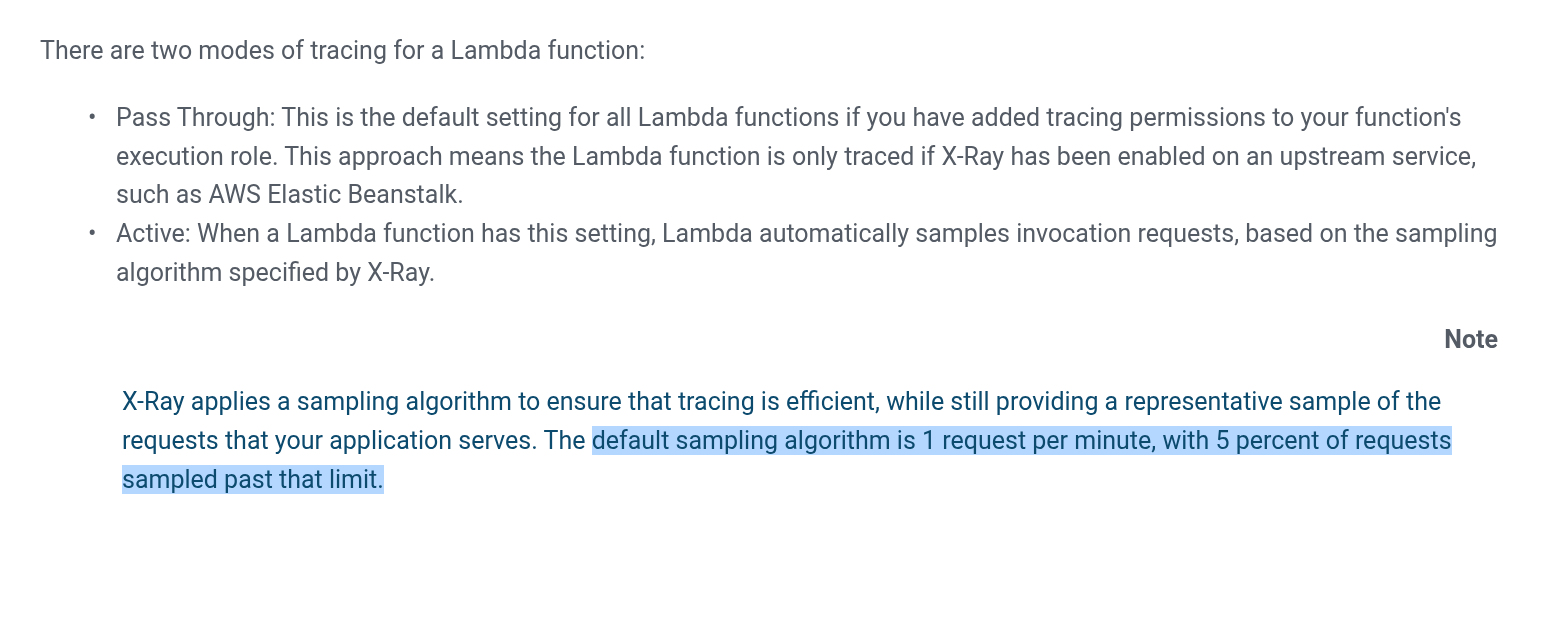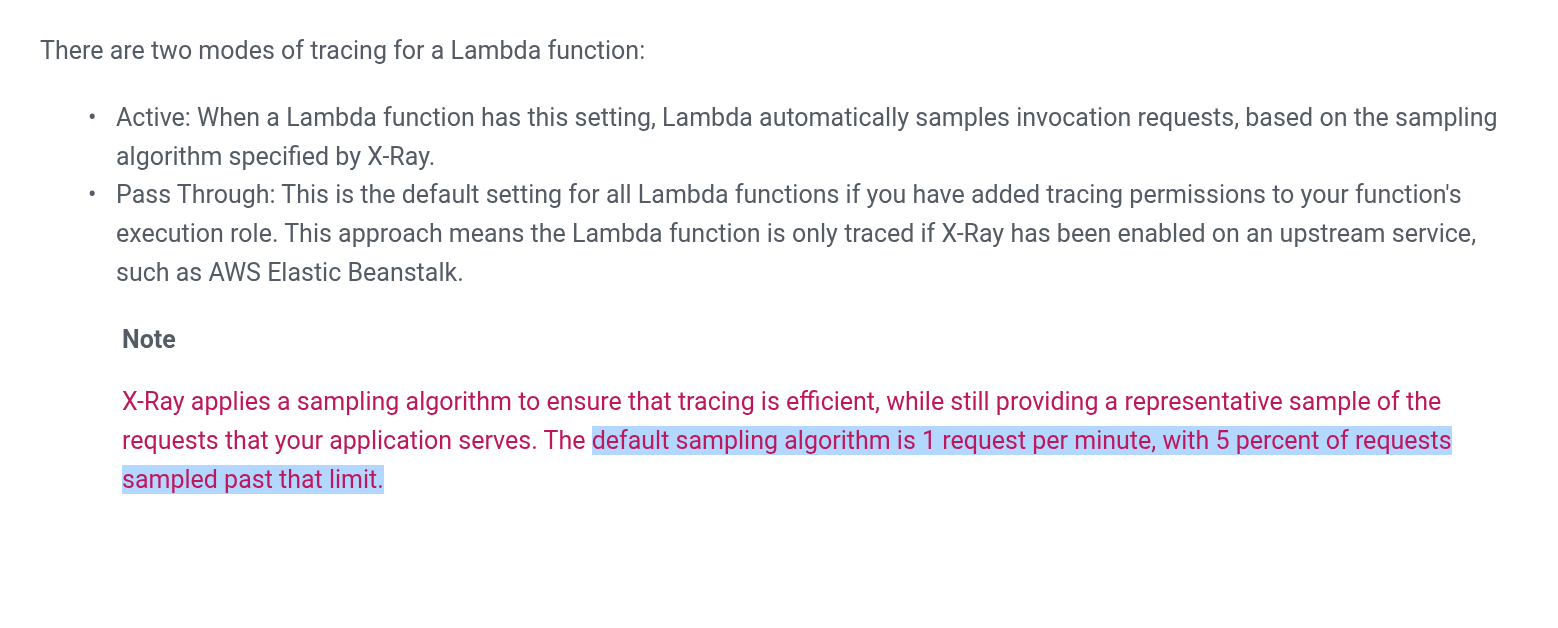--- a/index.html
+++ b/index.html
@@ -38,34 +38,35 @@
     }
     .note-block {
       margin-top: 28px;
       margin-left: 82px;
       padding-right: 20px;
     }
     .note-heading {
       font-weight: 700;
       color: #545b64;
       margin-bottom: 24px;
+      text-align: right;
     }
     .note-body {
-      color: #be185d;
+      color: #0c4a6e;
     }
     .highlighted {
       background-color: #b4d7ff;
     }
   </style>
 </head>
 <body>
 
 <p class="intro-paragraph">There are two modes of tracing for a Lambda function:</p>
 
 <ul class="bullet-list">
+  <li>Pass Through: This is the default setting for all Lambda functions if you have added tracing permissions to your function's execution role. This approach means the Lambda function is only traced if X-Ray has been enabled on an upstream service, such as AWS Elastic Beanstalk.</li>
   <li>Active: When a Lambda function has this setting, Lambda automatically samples invocation requests, based on the sampling algorithm specified by X-Ray.</li>
-  <li>Pass Through: This is the default setting for all Lambda functions if you have added tracing permissions to your function's execution role. This approach means the Lambda function is only traced if X-Ray has been enabled on an upstream service, such as AWS Elastic Beanstalk.</li>
 </ul>
 
 <div class="note-block">
   <div class="note-heading">Note</div>
   <p class="note-body"><span>X-Ray applies a sampling algorithm to ensure that tracing is efficient, while still providing a representative sample of the requests that your application serves. The </span><span class="highlighted">default sampling algorithm is 1 request per minute, with 5 percent of requests sampled past that limit.</span></p>
 </div>
 
 </body></html>

